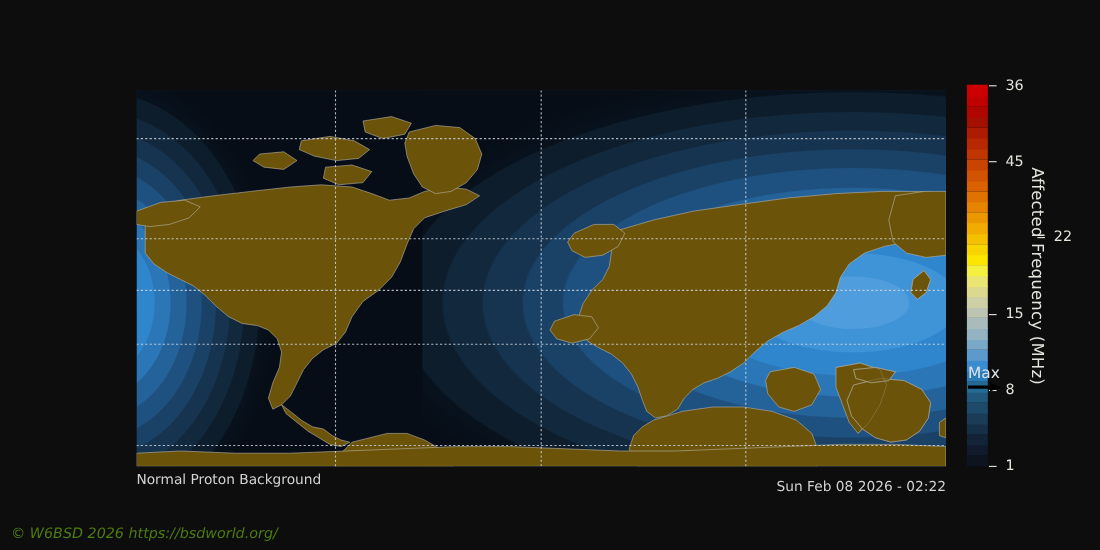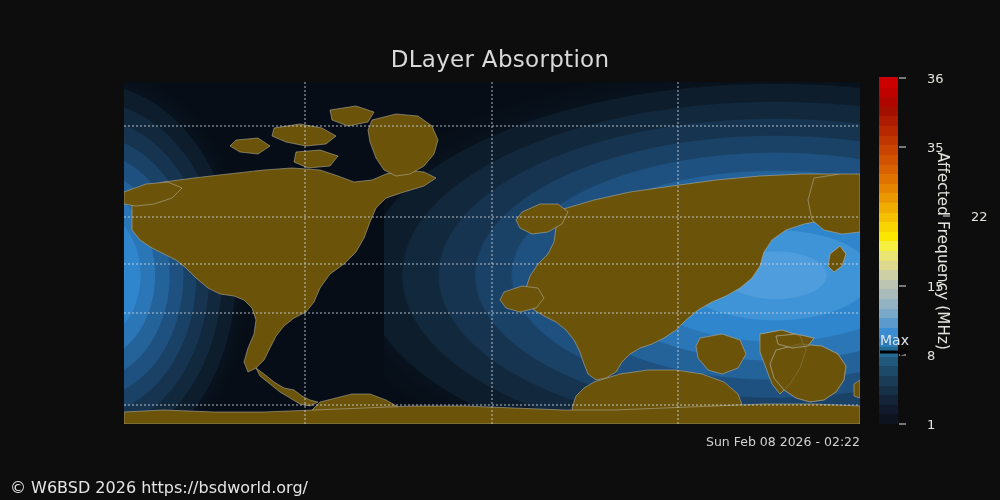--- a/index.html
+++ b/index.html
@@ -35,21 +35,21 @@
   .coast{fill:none;stroke:#a9a499;stroke-width:.5;}
 
   
   .grat{stroke:#cfd6e0;stroke-width:1;stroke-dasharray:2 2;opacity:.85;}
 
   
   .cbar-wrap{position:absolute;left:879px;top:78px;width:19px;height:346px;}
   .cbar{position:absolute;inset:0;}
   .cbar-seg{position:absolute;left:0;width:19px;}
   .cb-ticks{position:absolute;left:899px;top:78px;height:346px;width:70px;}
-  .cb-tick{position:absolute;left:0;display:flex;align-items:center;gap:21px;transform:translateY(-50%);}
+  .cb-tick{position:absolute;left:0;display:flex;align-items:center;gap:8px;transform:translateY(-50%);}
   .cb-tick .dash{display:block;width:7px;height:1px;background:#e4e6e0;}
   .cb-tick .lab{color:#e2e5dc;font-size:13px;line-height:1;}
   .cb-title{
     position:absolute;left:931px;top:78px;height:346px;width:24px;
     color:#e2e5dc;font-size:15px;
     writing-mode:vertical-rl;
     display:flex;align-items:center;justify-content:center;
     letter-spacing:.2px;
   }
 
@@ -64,29 +64,28 @@
   .cap-left{
     position:absolute;left:124px;top:428px;
     color:#d2d2d2;font-size:12.5px;line-height:16px;
   }
   .cap-right{
     position:absolute;left:560px;top:434px;width:300px;text-align:right;
     color:#d2d2d2;font-size:12.5px;line-height:16px;
   }
   .footer{
     position:absolute;left:10px;top:478px;
-    color:#e5e5e5;font-size:16px;
+    color:#4d7c0f;font-size:13px;font-style:italic;
   }
 </style>
 </head>
 <body>
 
 <div id="root">
 
-  <div class="title">DLayer Absorption</div>
 
   <div class="map-frame">
     <div class="map-inner">
 
       <svg class="map-svg" viewBox="0 0 736 342" preserveAspectRatio="none">
         <defs>
 
           <radialGradient id="absorb" cx="0.885" cy="0.565" r="0.62">
             <stop offset="0.00" stop-color="#4f9ddd"></stop>
             <stop offset="0.11" stop-color="#4f9ddd"></stop>
@@ -292,38 +291,39 @@
       <div class="cb-tick" style="top: 207.6px;">
         <span class="dash"></span>
         <span class="lab">15</span>
       </div>
       <div class="cb-tick" style="top: 138.4px; margin-left: 44px;">
         <span class="dash"></span>
         <span class="lab">22</span>
       </div>
       <div class="cb-tick" style="top: 69.2px;">
         <span class="dash"></span>
-        <span class="lab">35</span>
+        <span class="lab">45</span>
       </div>
       <div class="cb-tick" style="top: 0px;">
         <span class="dash"></span>
         <span class="lab">36</span>
       </div>
     </div>
 
   <div class="cb-title">Affected Frequency (MHz)</div>
 
   <div class="max-marker" id="max-marker" style="top: 336.869px;">
     <span class="mlab">Max</span>
     <svg class="marrow" viewBox="0 0 30 8">
       <line x1="0" y1="4" x2="22" y2="4" stroke="#000" stroke-width="3"></line>
       <polygon points="20,0 30,4 20,8" fill="#000"></polygon>
     </svg>
   </div>
 
   <div class="cap-left">
+    <div>Normal Proton Background</div>
   </div>
 
   <div class="cap-right">Sun Feb 08 2026 - 02:22</div>
 
   <div class="footer">© W6BSD 2026 https://bsdworld.org/</div>
 
 </div>
 
 </body></html>

